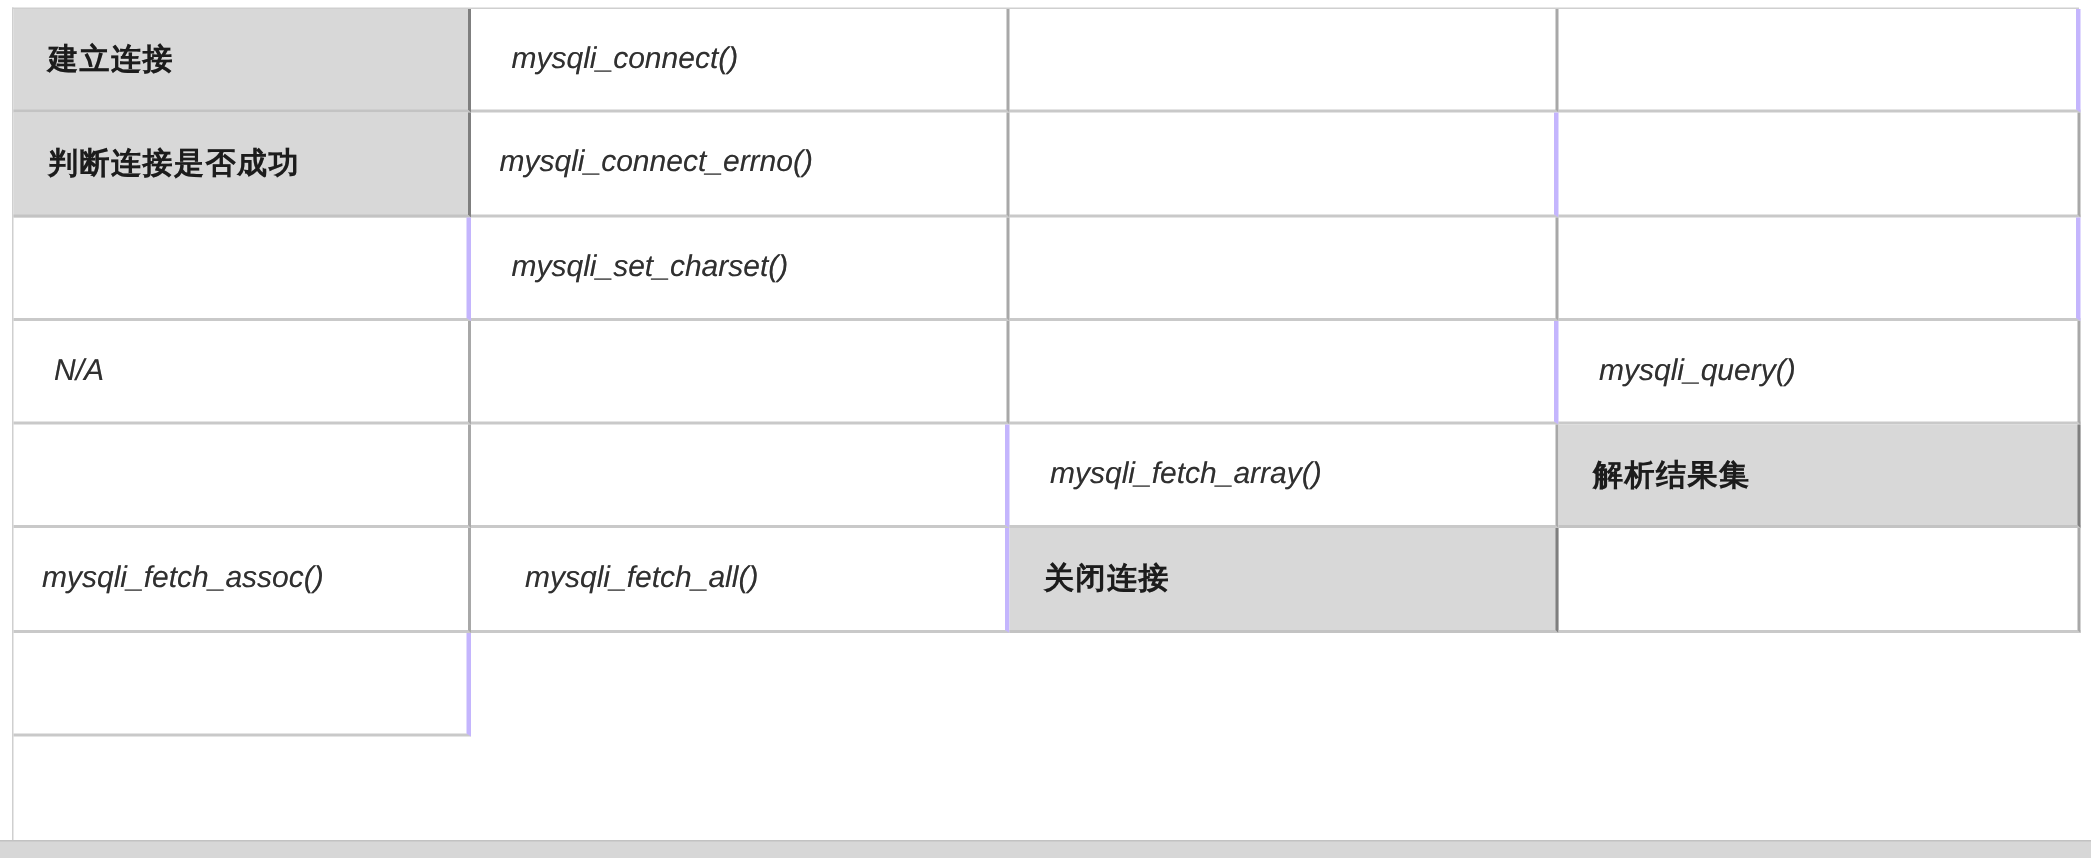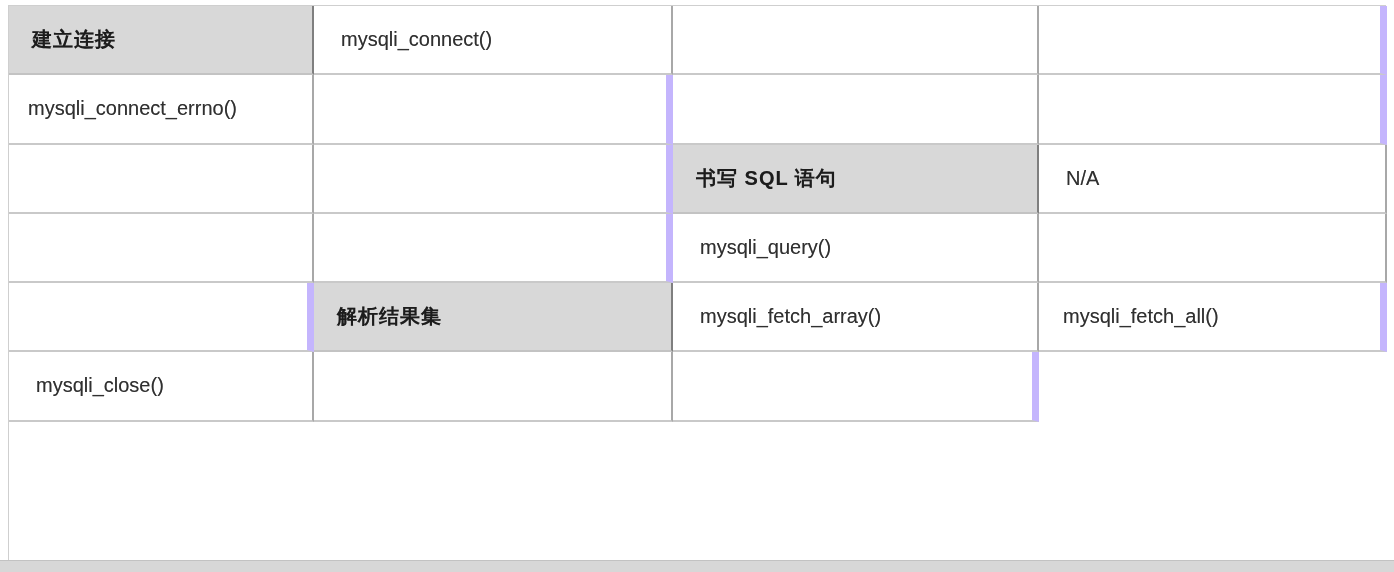--- a/index.html
+++ b/index.html
@@ -50,23 +50,23 @@
     color: #1c1c1c;
     padding-left: 23px;
     border-bottom: 2px solid #c3c3c3;
     border-right: 2px solid #7f7f7f;
     letter-spacing: 1px;
   }
 
   
   .cell.c1 { padding-left: 27px; border-right: 2px solid #a8a8a8; }
   .cell.c2 { padding-left: 19px; border-right: 2px solid #a8a8a8; }
-  .cell.c3 { padding-left: 24px; border-right: 7px solid #c4b5fd; }
+  .cell.c3 { padding-left: 36px; border-right: 3px solid #c4b5fd; }
 
-  .fn-text { color: #303030; }
+  .fn-text { color: #303030; font-style: italic; }
 
   
   .bottom-band {
     position: absolute;
     left: 0;
     top: 560px;
     width: 1394px;
     height: 12px;
     background: #d7d7d7;
     border-top: 1px solid #c2c2c2;
@@ -80,43 +80,45 @@
 
 <div class="stage">
 
   <div class="func-table">
 
     <div class="cell c0">建立连接</div>
     <div class="cell c1 fn-text">mysqli_connect()</div>
     <div class="cell c2 fn-text"></div>
     <div class="cell c3 fn-text"></div>
 
+    <div class="cell c0">判断连接是否成功</div>
     <div class="cell c2 fn-text">mysqli_connect_errno()</div>
     <div class="cell c3 fn-text"></div>
 
     <div class="cell c2 fn-text"></div>
     <div class="cell c3 fn-text"></div>
 
+    <div class="cell c1 fn-text">mysqli_set_charset()</div>
     <div class="cell c2 fn-text"></div>
     <div class="cell c3 fn-text"></div>
 
-    <div class="cell c0">书写 SQL 语句</div>
     <div class="cell c1 fn-text">N/A</div>
     <div class="cell c2 fn-text"></div>
     <div class="cell c3 fn-text"></div>
 
     <div class="cell c1 fn-text">mysqli_query()</div>
     <div class="cell c2 fn-text"></div>
     <div class="cell c3 fn-text"></div>
 
+    <div class="cell c1 fn-text">mysqli_fetch_array()</div>
     <div class="cell c0">解析结果集</div>
-    <div class="cell c1 fn-text">mysqli_fetch_array()</div>
+    <div class="cell c2 fn-text">mysqli_fetch_assoc()</div>
     <div class="cell c3 fn-text">mysqli_fetch_all()</div>
 
-    <div class="cell c1 fn-text">mysqli_close()</div>
+    <div class="cell c0">关闭连接</div>
     <div class="cell c2 fn-text"></div>
     <div class="cell c3 fn-text"></div>
 
   </div>
 
   <div class="bottom-band"></div>
 
 </div>
 
 </body></html>

